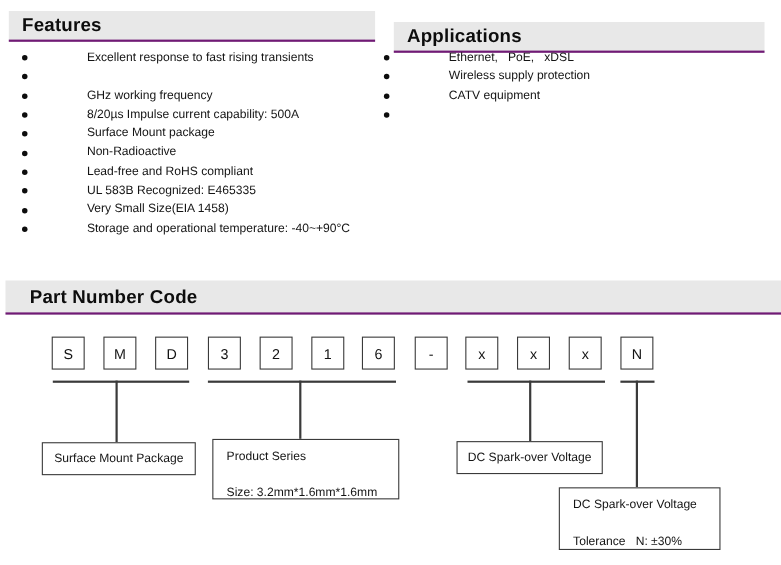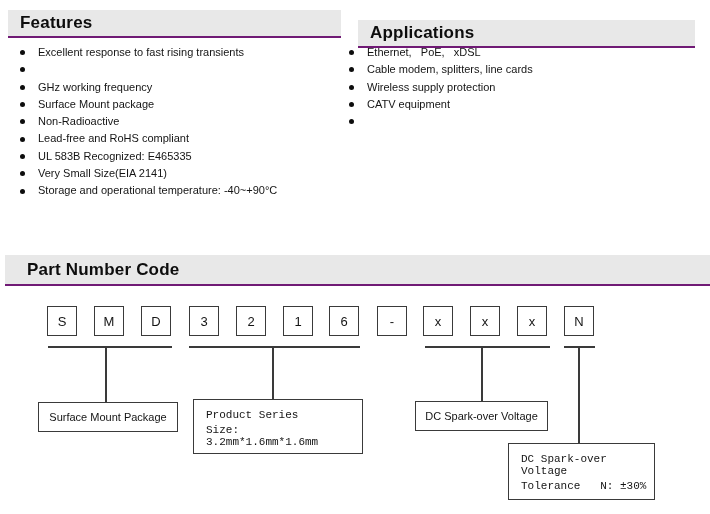--- a/index.html
+++ b/index.html
@@ -22,21 +22,21 @@
     color:#0d0d0d;
     letter-spacing:.2px;
   }
   .features-header{left:8px;top:10px;width:321px;}
   .applications-header{left:358px;top:20px;width:325px;}
   .part-header{left:5px;top:255px;width:683px;height:29px;line-height:29px;padding-left:22px;}
   
   .bullet-list{position:absolute;}
   .features-list{left:20px;top:44px;width:330px;}
   .applications-list{left:349px;top:44px;width:330px;}
-  .bullet-row{display:flex;align-items:center;height:17.3px;}
+  .bullet-row{display:flex;align-items:center;height:17.3px;gap:41px;}
   .bullet{
     width:5px;height:5px;border-radius:50%;
     background:#0d0d0d;flex:0 0 auto;
     margin-right:13px;
   }
   .bullet-text{
     font-size:11px;line-height:17.3px;
     white-space:pre-wrap;color:#141414;
   }
   
@@ -48,22 +48,22 @@
   }
   .hline{position:absolute;height:2px;background:#3a3a3a;}
   .vline{position:absolute;width:2px;background:#3a3a3a;}
   .callout{
     position:absolute;box-sizing:border-box;
     border:1.5px solid #3a3a3a;background:#fff;
     font-size:11px;color:#141414;
   }
   .callout.center{display:flex;align-items:center;justify-content:center;}
   .callout .line{white-space:pre-wrap;display:block;}
-  .callout.two-line{padding:9px 6px 16px 12px;font-family:Liberation Mono, monospace;}
-  .callout.two-line .line + .line{margin-top:3px;}
+  .callout.two-line{padding:9px 6px 16px 12px;}
+  .callout.two-line .line + .line{margin-top:21px;}
 </style>
 </head>
 <body>
 
 <div class="page">
 
   <div class="sec-header features-header">Features</div>
   <div class="bullet-list features-list">
     <div class="bullet-row">
         <span class="bullet"></span>
@@ -71,53 +71,53 @@
       </div>
     <div class="bullet-row">
         <span class="bullet"></span>
       </div>
     <div class="bullet-row">
         <span class="bullet"></span>
         <span class="bullet-text">GHz working frequency</span>
       </div>
     <div class="bullet-row">
         <span class="bullet"></span>
+        <span class="bullet-text">8/20µs Impulse current capability: 500A</span>
+      </div>
+    <div class="bullet-row">
+        <span class="bullet"></span>
         <span class="bullet-text">Surface Mount package</span>
       </div>
     <div class="bullet-row">
         <span class="bullet"></span>
         <span class="bullet-text">Non-Radioactive</span>
       </div>
     <div class="bullet-row">
         <span class="bullet"></span>
         <span class="bullet-text">Lead-free and RoHS compliant</span>
       </div>
     <div class="bullet-row">
         <span class="bullet"></span>
         <span class="bullet-text">UL 583B Recognized: E465335</span>
       </div>
     <div class="bullet-row">
         <span class="bullet"></span>
-        <span class="bullet-text">Very Small Size(EIA 2141)</span>
+        <span class="bullet-text">Very Small Size(EIA 1458)</span>
       </div>
     <div class="bullet-row">
         <span class="bullet"></span>
         <span class="bullet-text">Storage and operational temperature: -40~+90°C</span>
       </div>
   </div>
 
   <div class="sec-header applications-header">Applications</div>
   <div class="bullet-list applications-list">
     <div class="bullet-row">
         <span class="bullet"></span>
         <span class="bullet-text">Ethernet,   PoE,   xDSL</span>
-      </div>
-    <div class="bullet-row">
-        <span class="bullet"></span>
-        <span class="bullet-text">Cable modem, splitters, line cards</span>
       </div>
     <div class="bullet-row">
         <span class="bullet"></span>
         <span class="bullet-text">Wireless supply protection</span>
       </div>
     <div class="bullet-row">
         <span class="bullet"></span>
         <span class="bullet-text">CATV equipment</span>
       </div>
     <div class="bullet-row">

